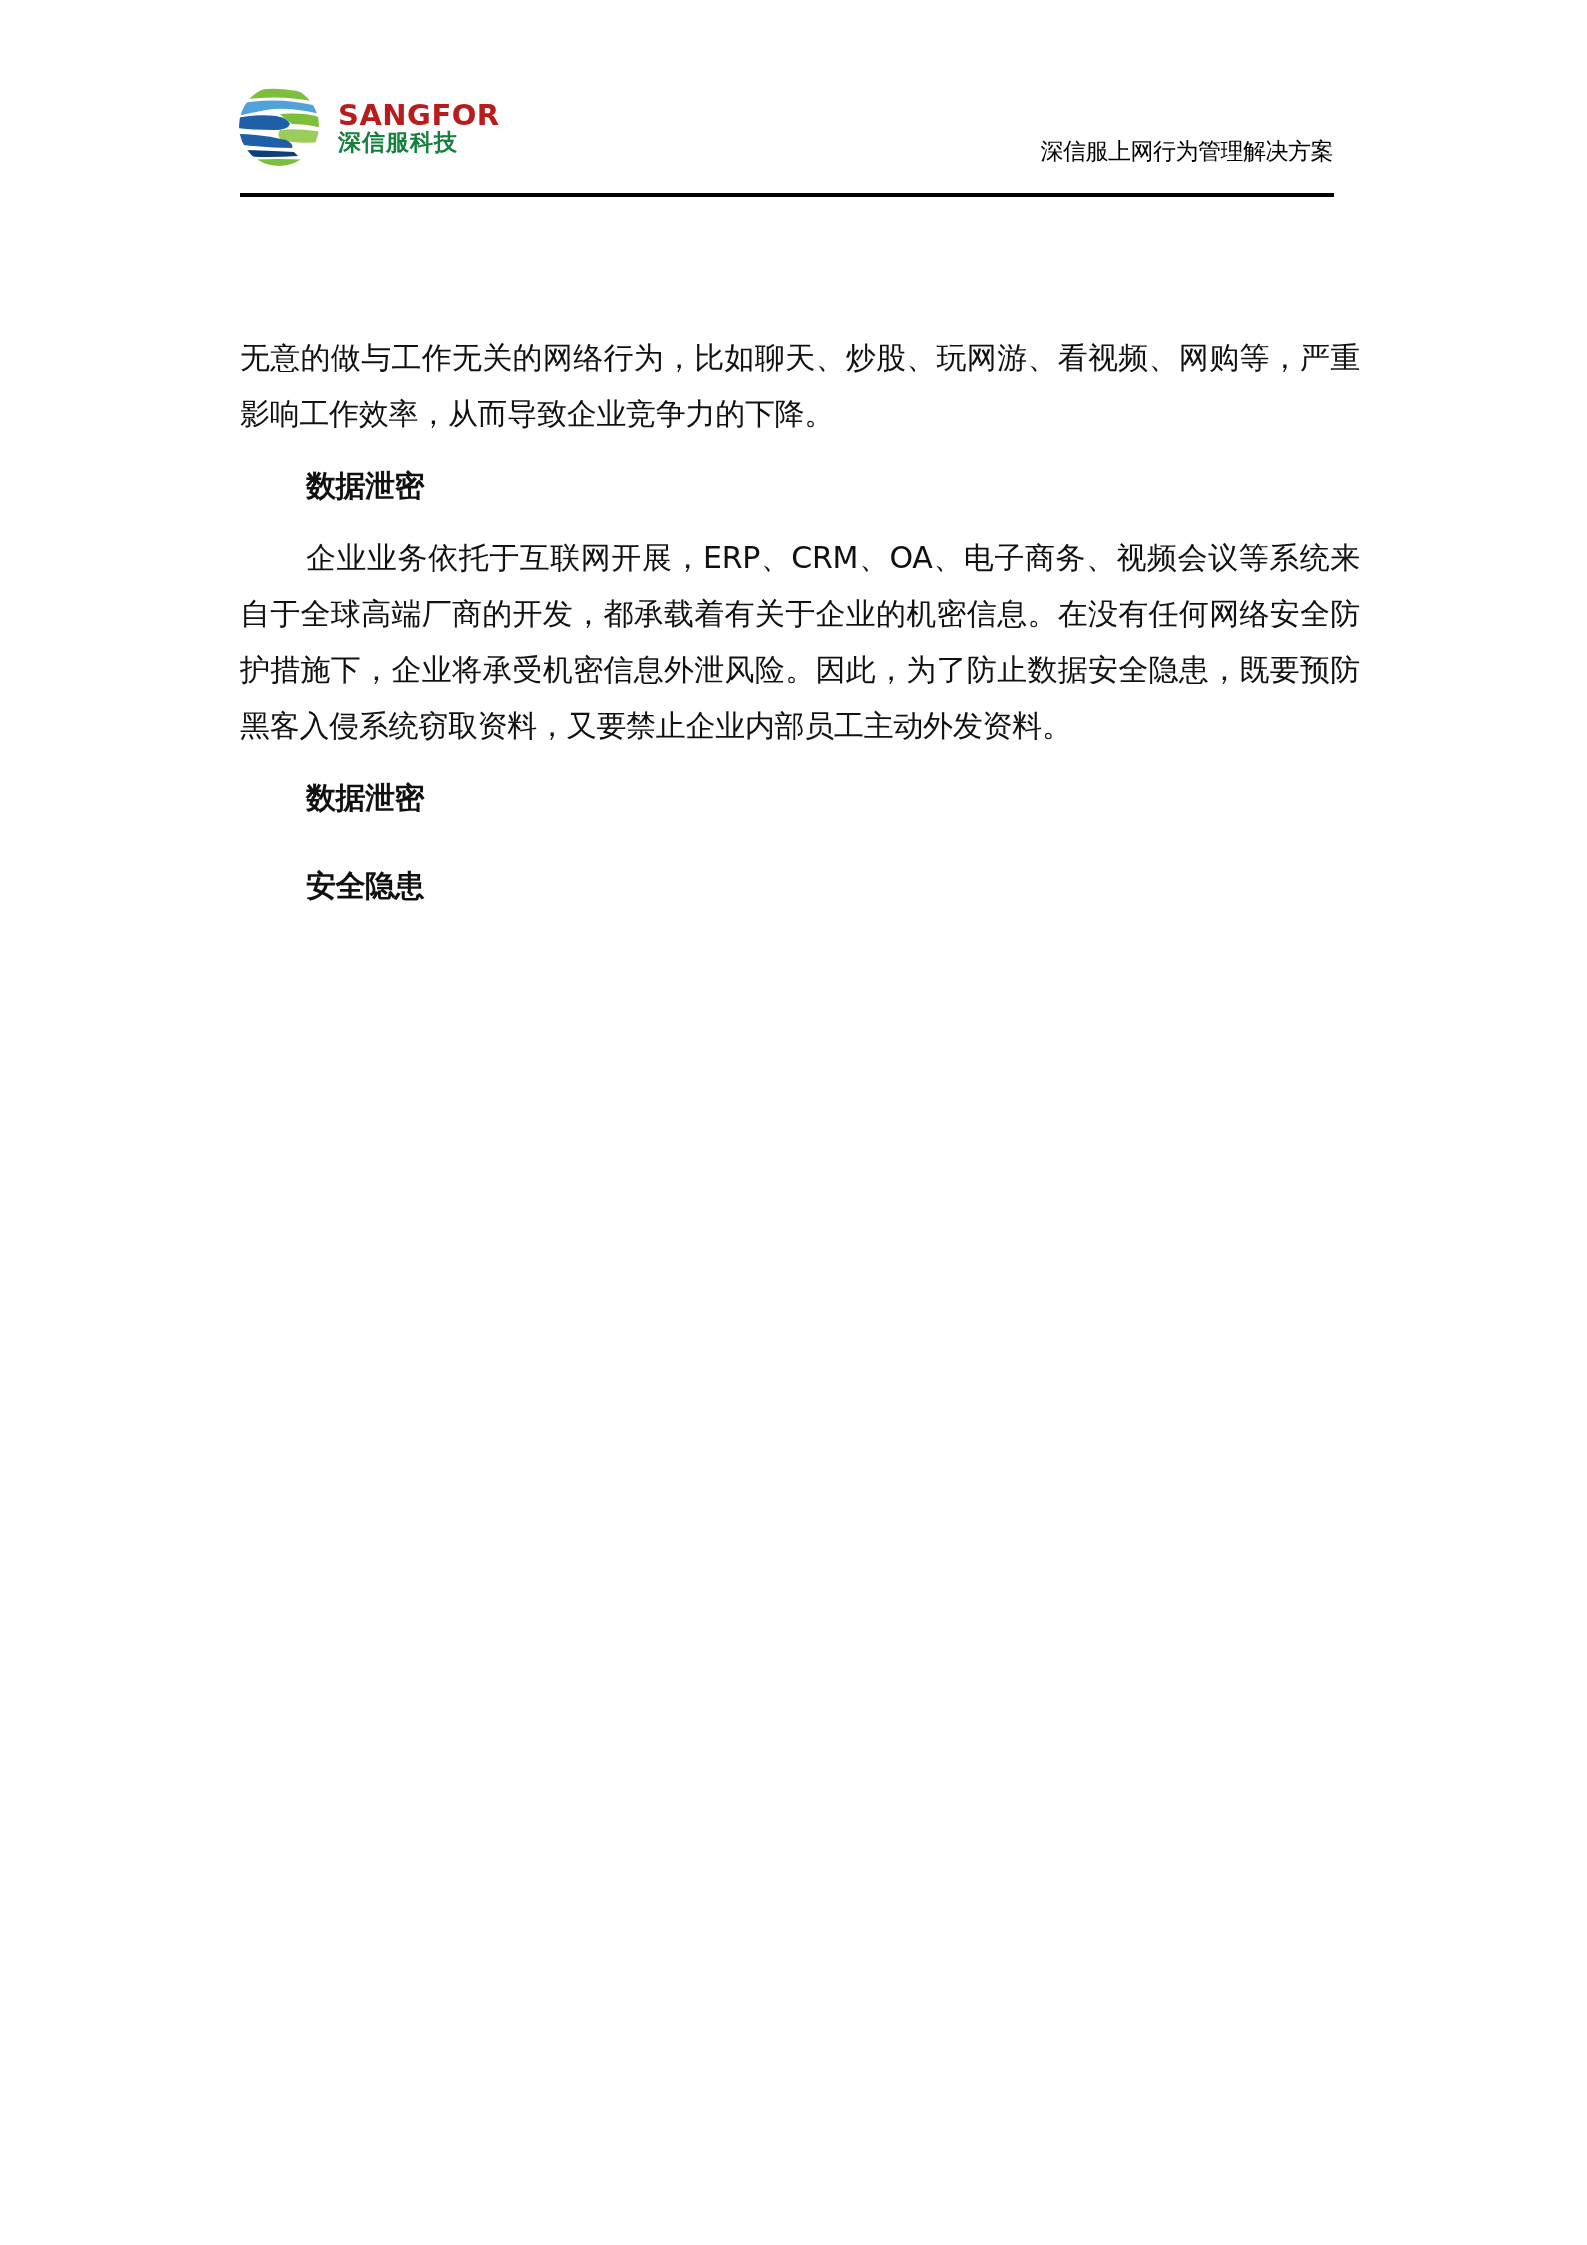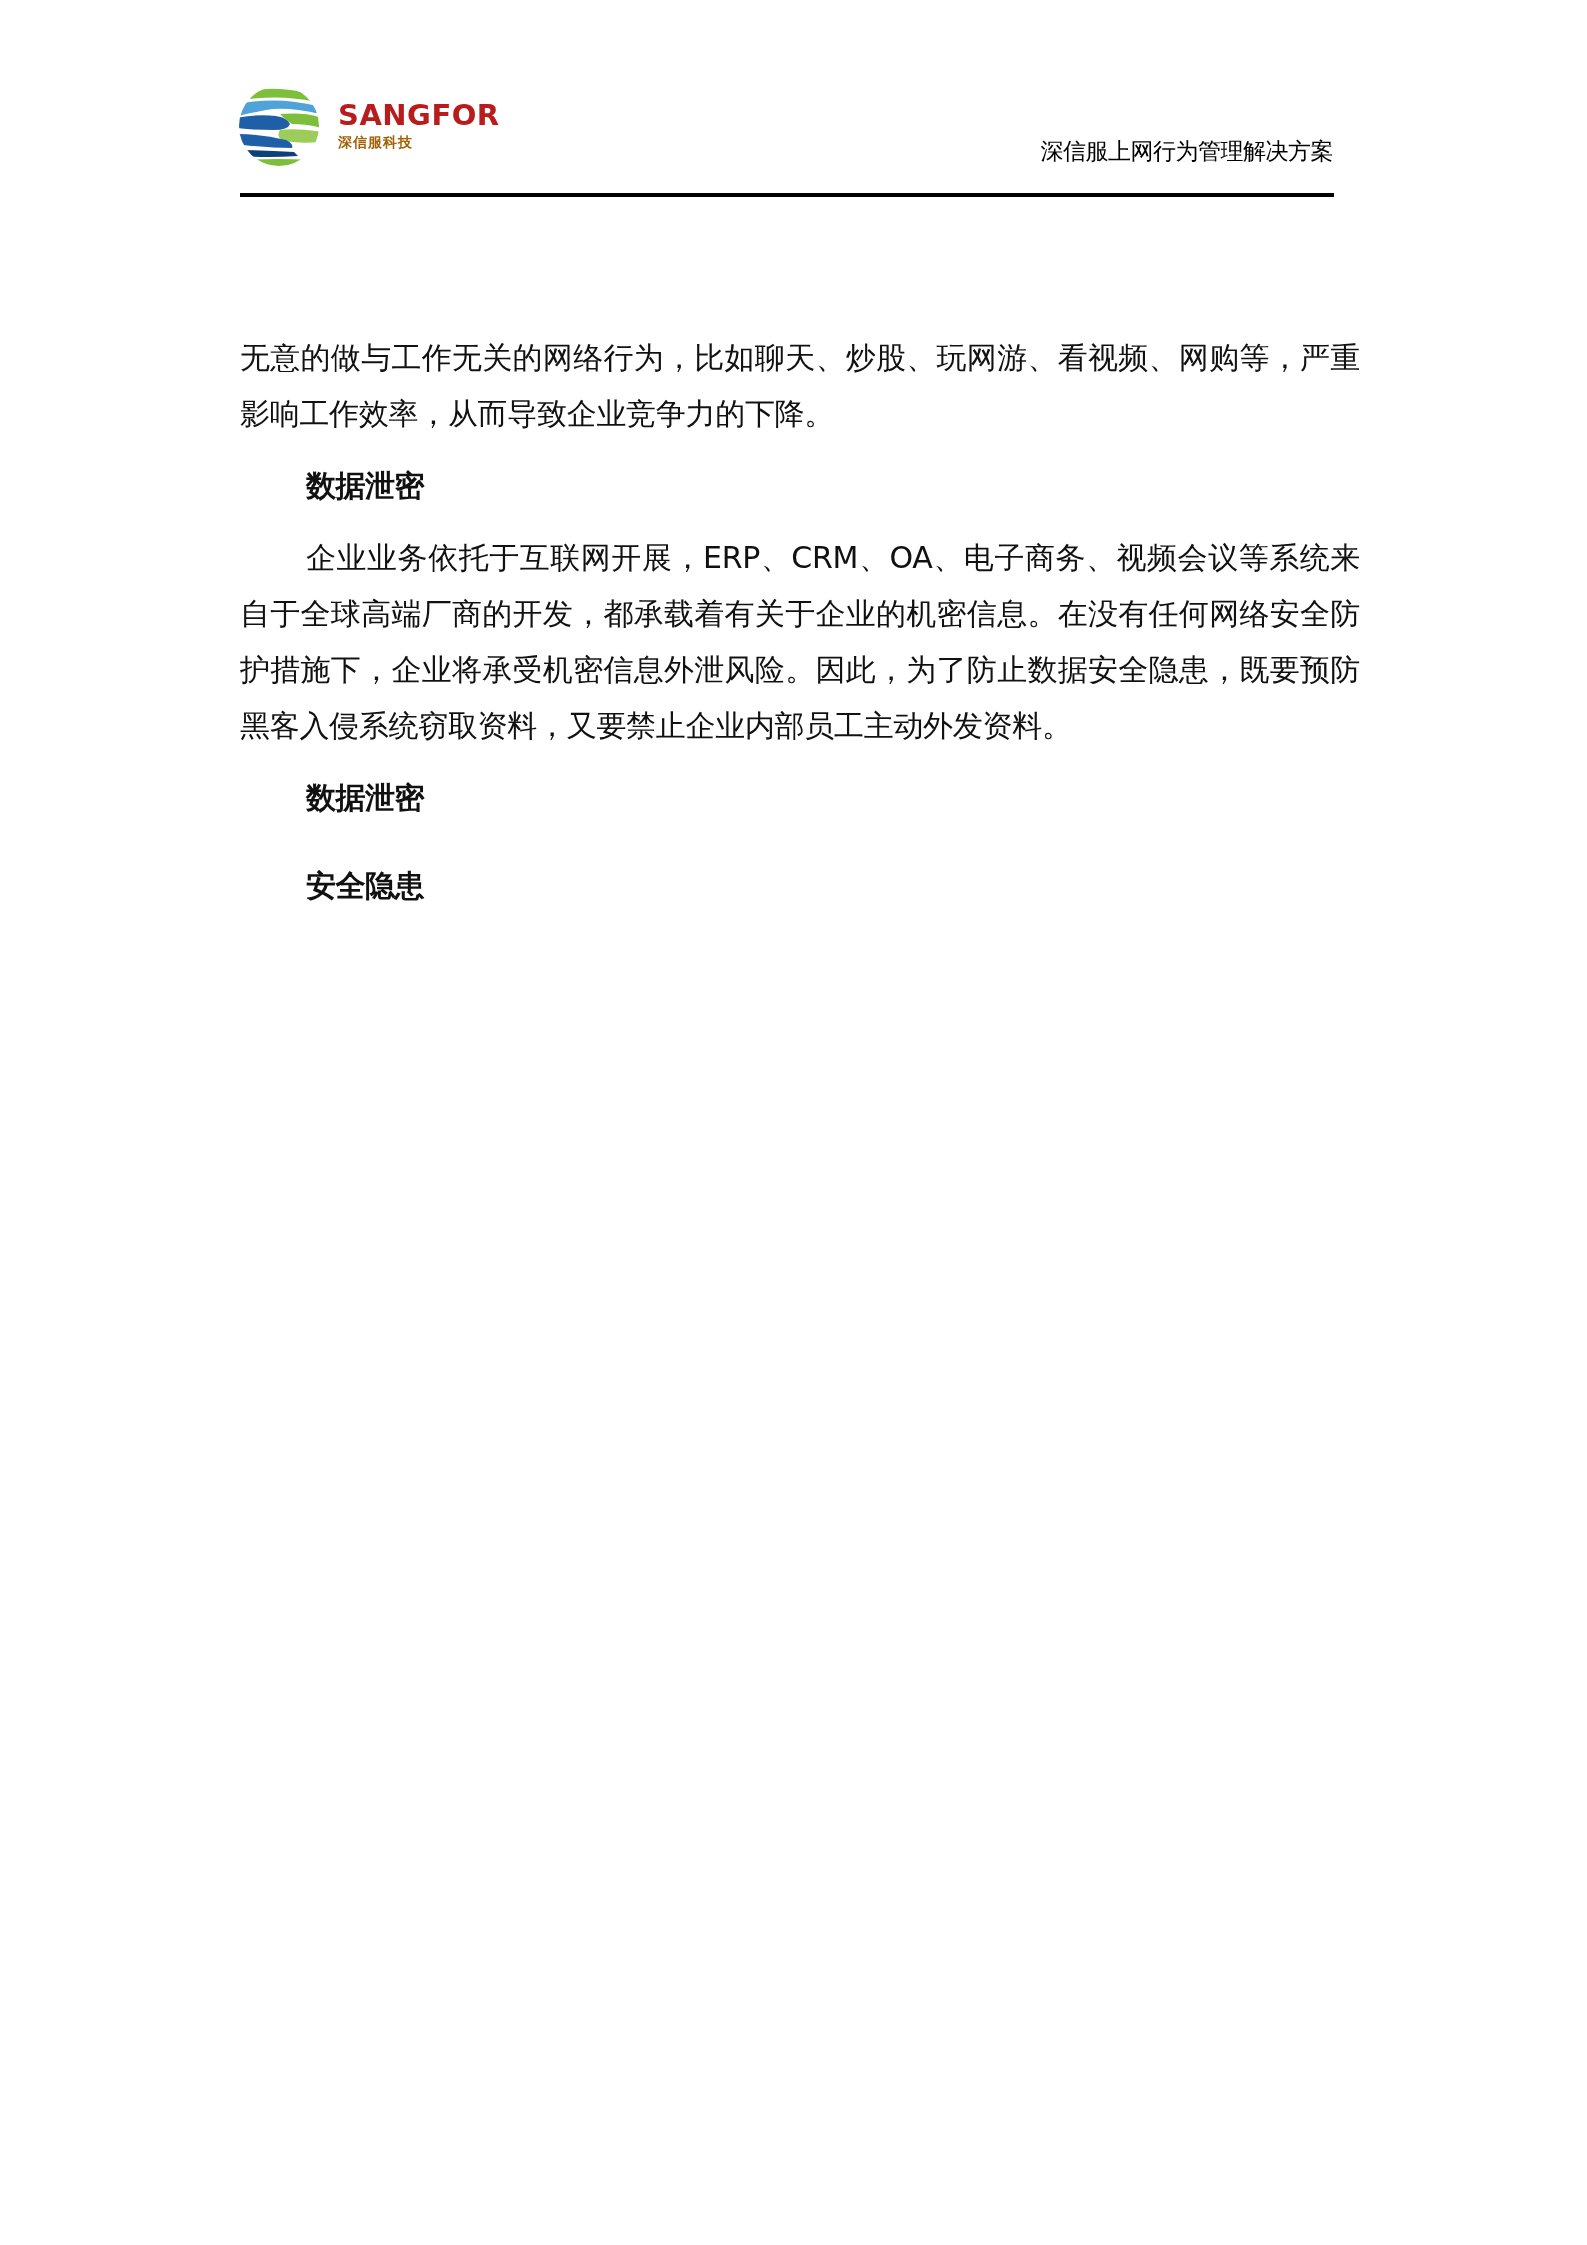--- a/index.html
+++ b/index.html
@@ -4,21 +4,21 @@
 <style>
   html, body { margin: 0; padding: 0; background: #ffffff; }
   body { width: 1587px; height: 2245px; position: relative; overflow: hidden;
          font-family: "DejaVu Sans", "Liberation Sans", sans-serif; color: #111; }
   .header { position: absolute; left: 0; top: 0; width: 1587px; height: 200px; }
   .logo { position: absolute; left: 236px; top: 84px; display: flex; align-items: center; }
   .logo-mark { width: 86px; height: 84px; }
   .logo-text { margin-left: 16px; display: flex; flex-direction: column; }
   .logo-en { font-family: "DejaVu Sans", sans-serif; font-weight: bold; font-size: 29px;
              color: #b91c1c; letter-spacing: 0.5px; line-height: 32px; }
-  .logo-cn { font-weight: bold; font-size: 14px; color: #a16207; letter-spacing: 1px; line-height: 22px; }
+  .logo-cn { font-weight: bold; font-size: 23px; color: #15803d; letter-spacing: 1px; line-height: 22px; }
   .header-title { position: absolute; right: 254px; top: 136px; font-size: 23px; color: #000000;
                   letter-spacing: -0.5px; }
   .header-rule { position: absolute; left: 240px; top: 193px; width: 1094px; height: 4px; background: #000; }
   .content { position: absolute; left: 240px; top: 330px; width: 1120px; }
   .para { font-size: 30px; line-height: 56px; margin: 0; text-align: justify; letter-spacing: -0.3px; }
   .para.indent { text-indent: 66px; }
   .heading { font-size: 30px; font-weight: bold; line-height: 88px; margin: 0; padding-left: 66px; letter-spacing: -0.5px; }
 </style>
 </head>
 <body>

